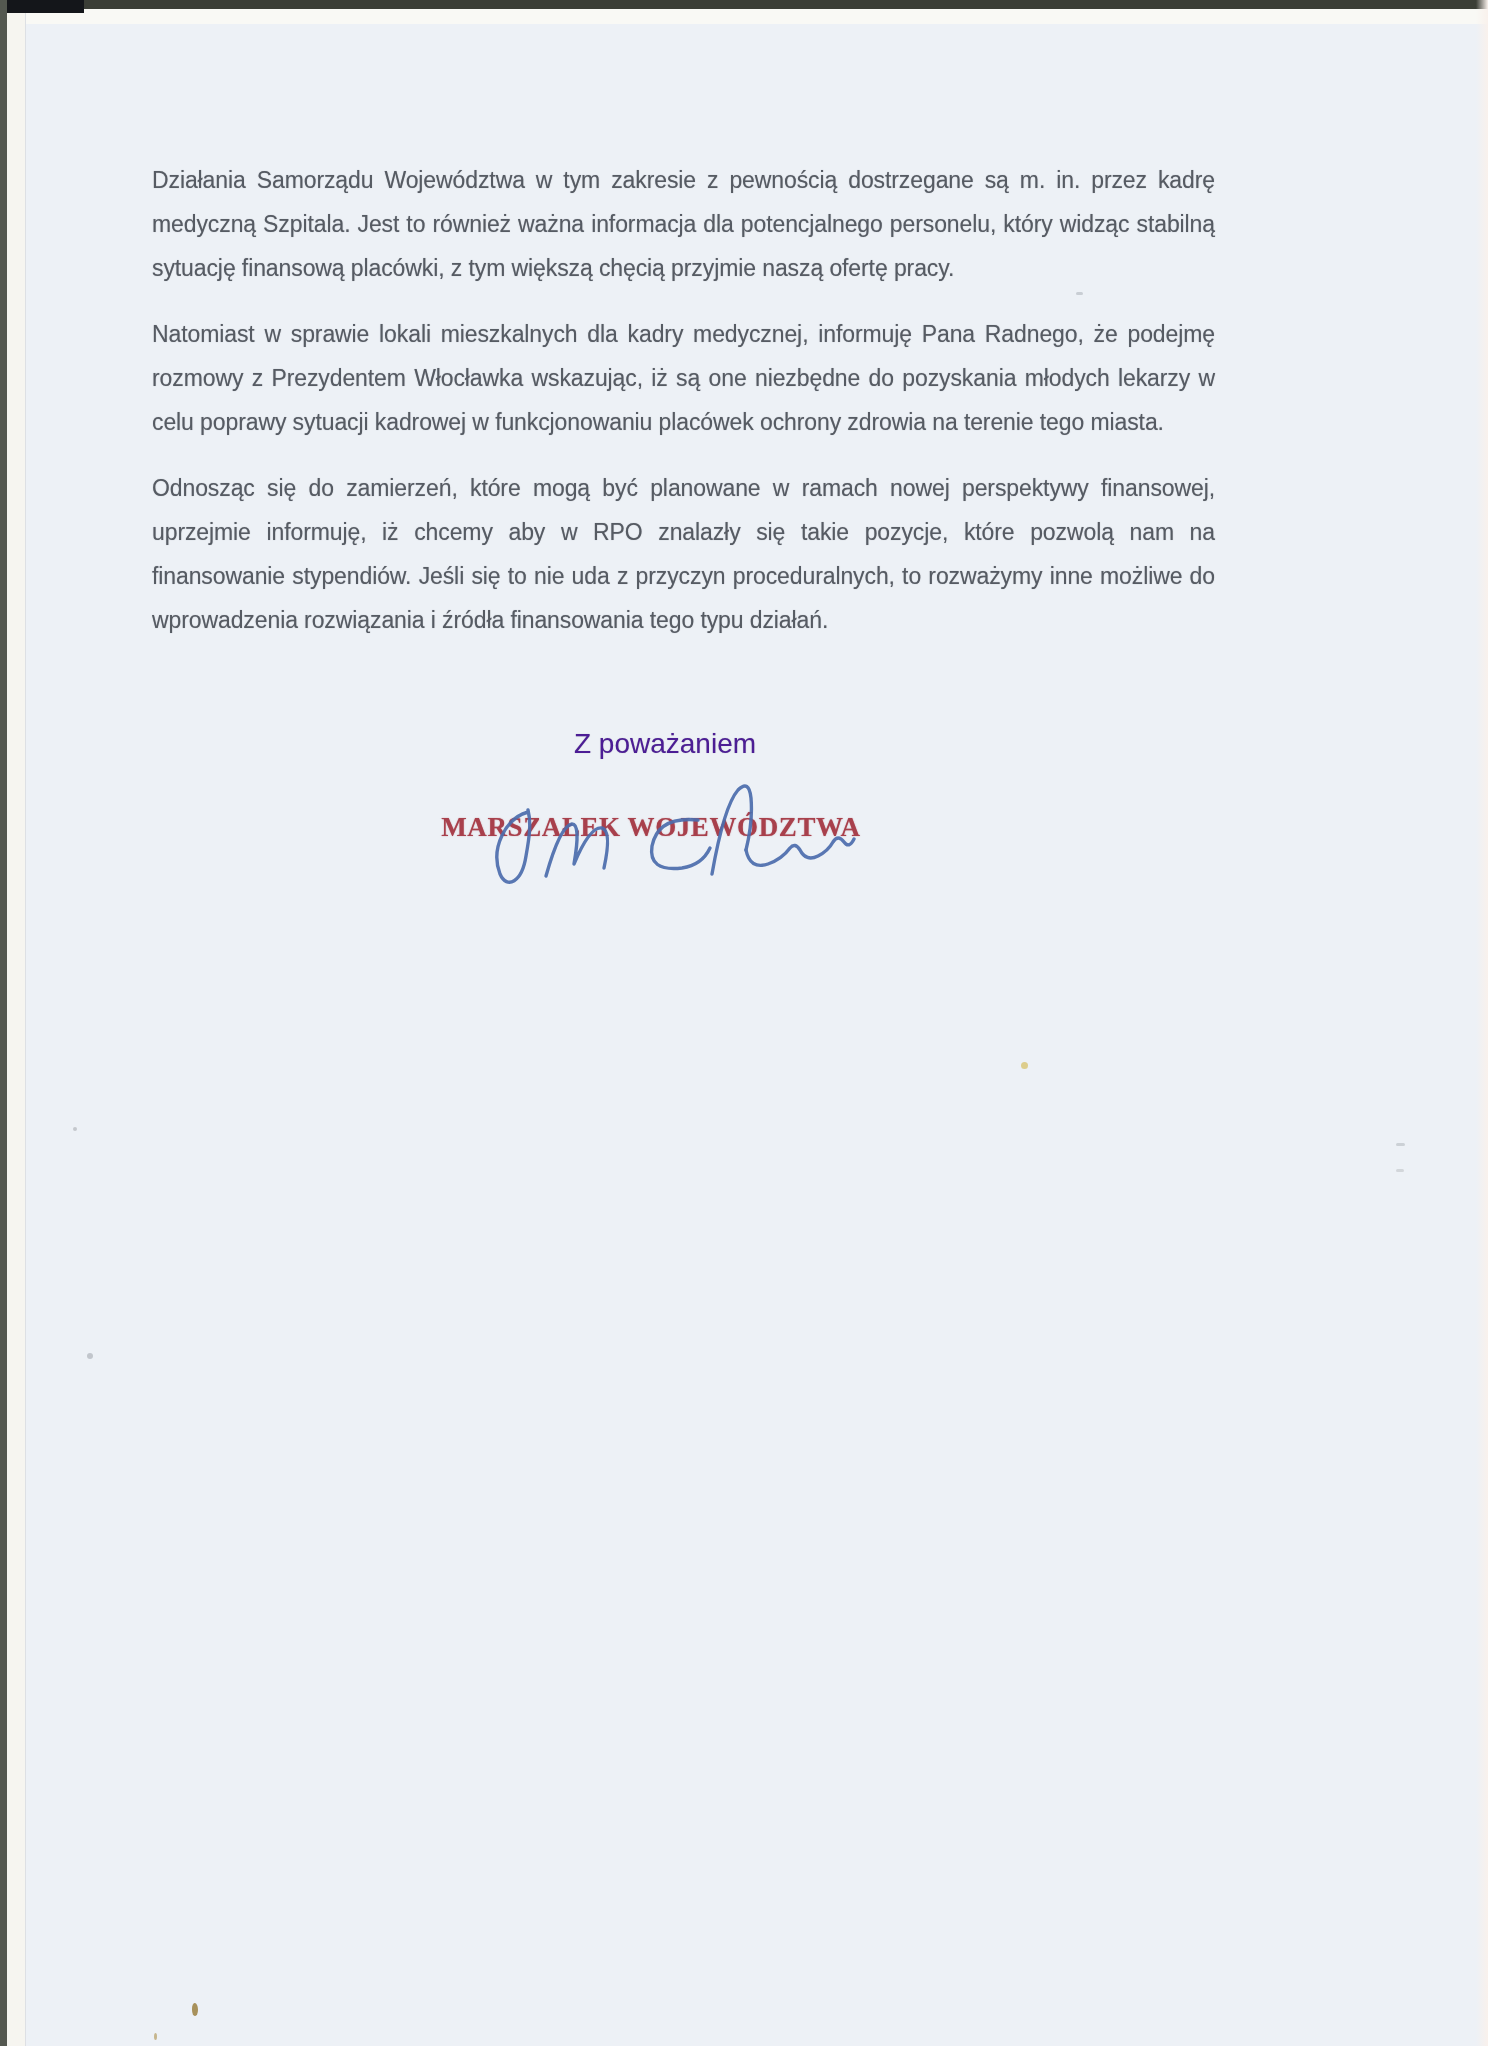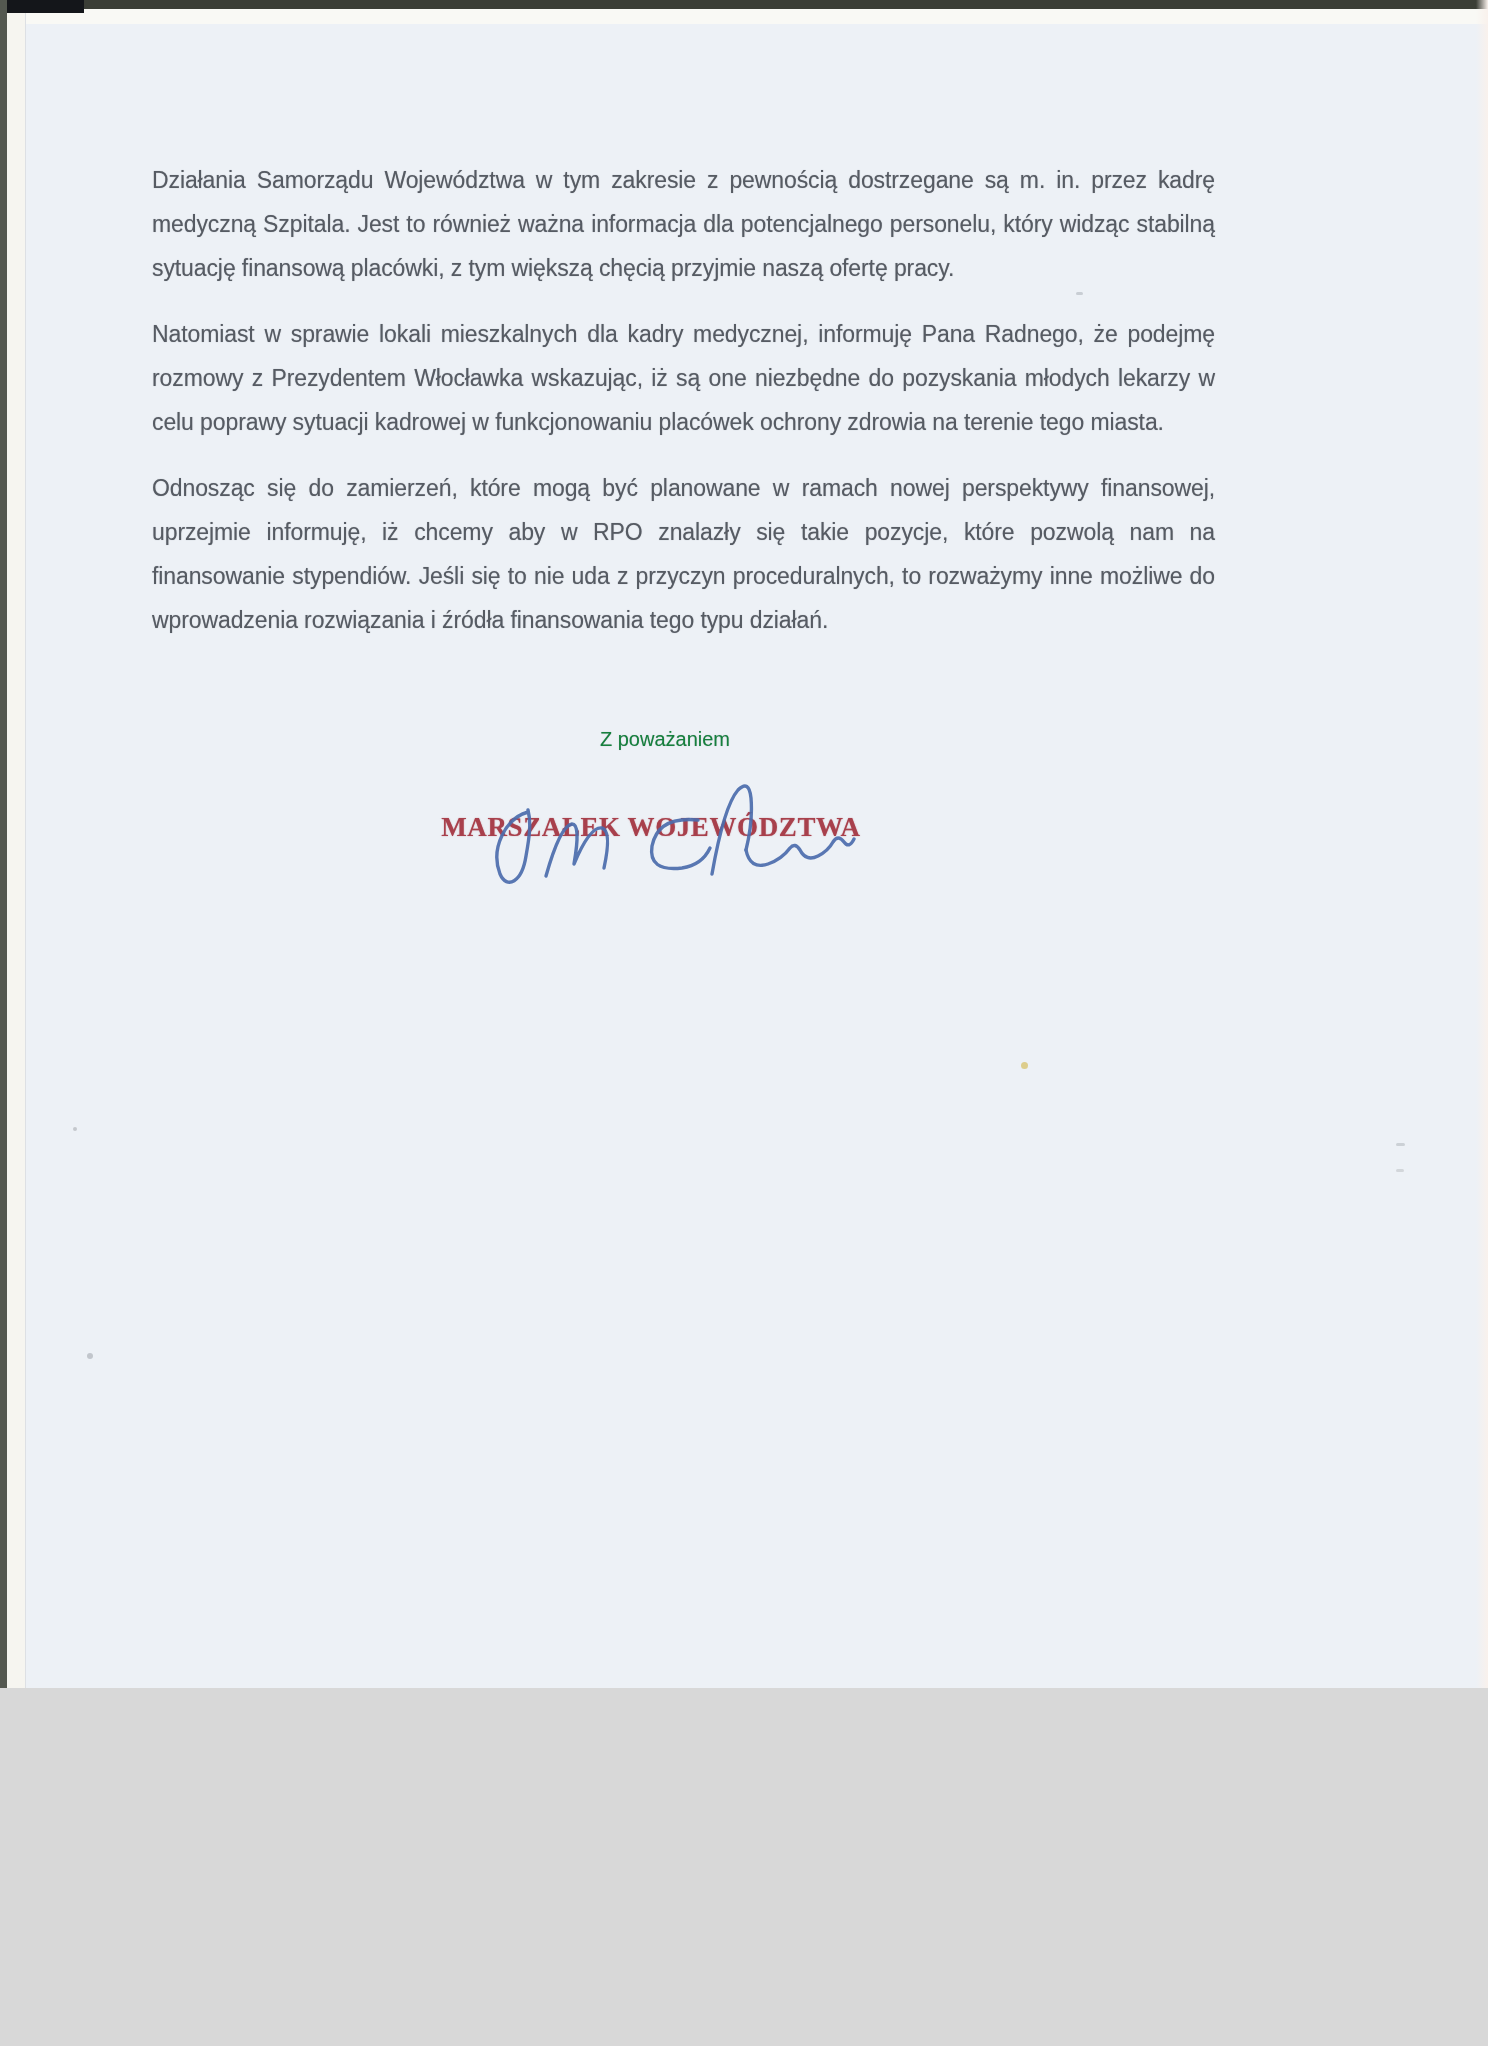--- a/index.html
+++ b/index.html
@@ -1,19 +1,19 @@
 <!DOCTYPE html>
 <html><head>
 <meta charset="utf-8">
 <style>
   html, body { margin: 0; padding: 0; background: #d8d8d8; }
   #scan-page {
     position: relative;
     width: 1488px;
-    height: 1688px;
+    height: 2046px;
     background: #edf1f6;
     overflow: hidden;
     font-family: "Liberation Sans", sans-serif;
   }
 
   
   .edge-top {
     position: absolute; top: 0; left: 0; width: 1488px; height: 9px;
     background: #3b3e36;
   }
@@ -64,22 +64,22 @@
   .letter-body p {
     margin: 0 0 22px 0;
     text-align: justify;
   }
 
   
   .closing {
     position: absolute;
     left: 380px; top: 728px; width: 570px;
     text-align: center;
-    color: #15803d;
-    font-size: 20px;
+    color: #4c1d95;
+    font-size: 28px;
     text-shadow: 0 0 1px rgba(90,95,103,.4);
   }
   .stamp-title {
     position: absolute;
     left: 380px; top: 788px; width: 542px;
     padding-right: 28px;
     text-align: center;
     font-family: "Liberation Serif", serif;
     font-weight: bold;
     font-size: 27px;

